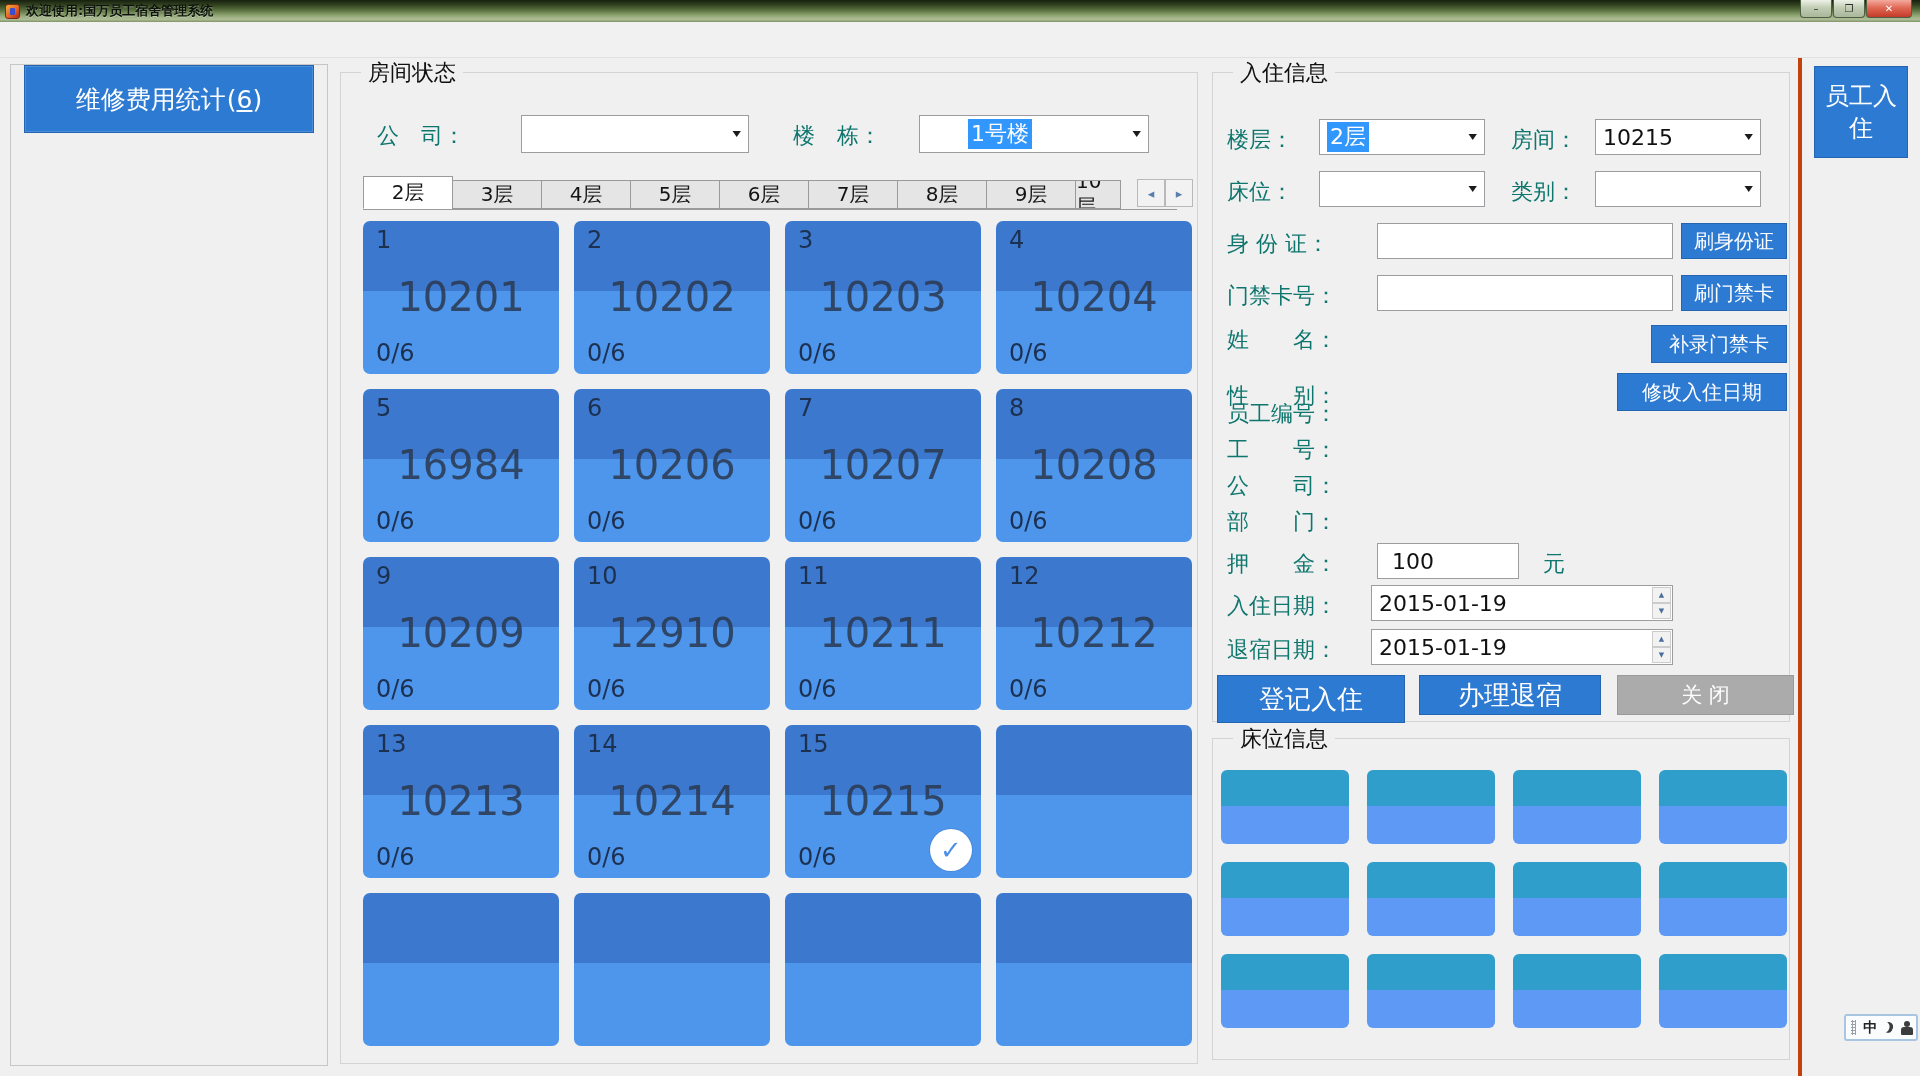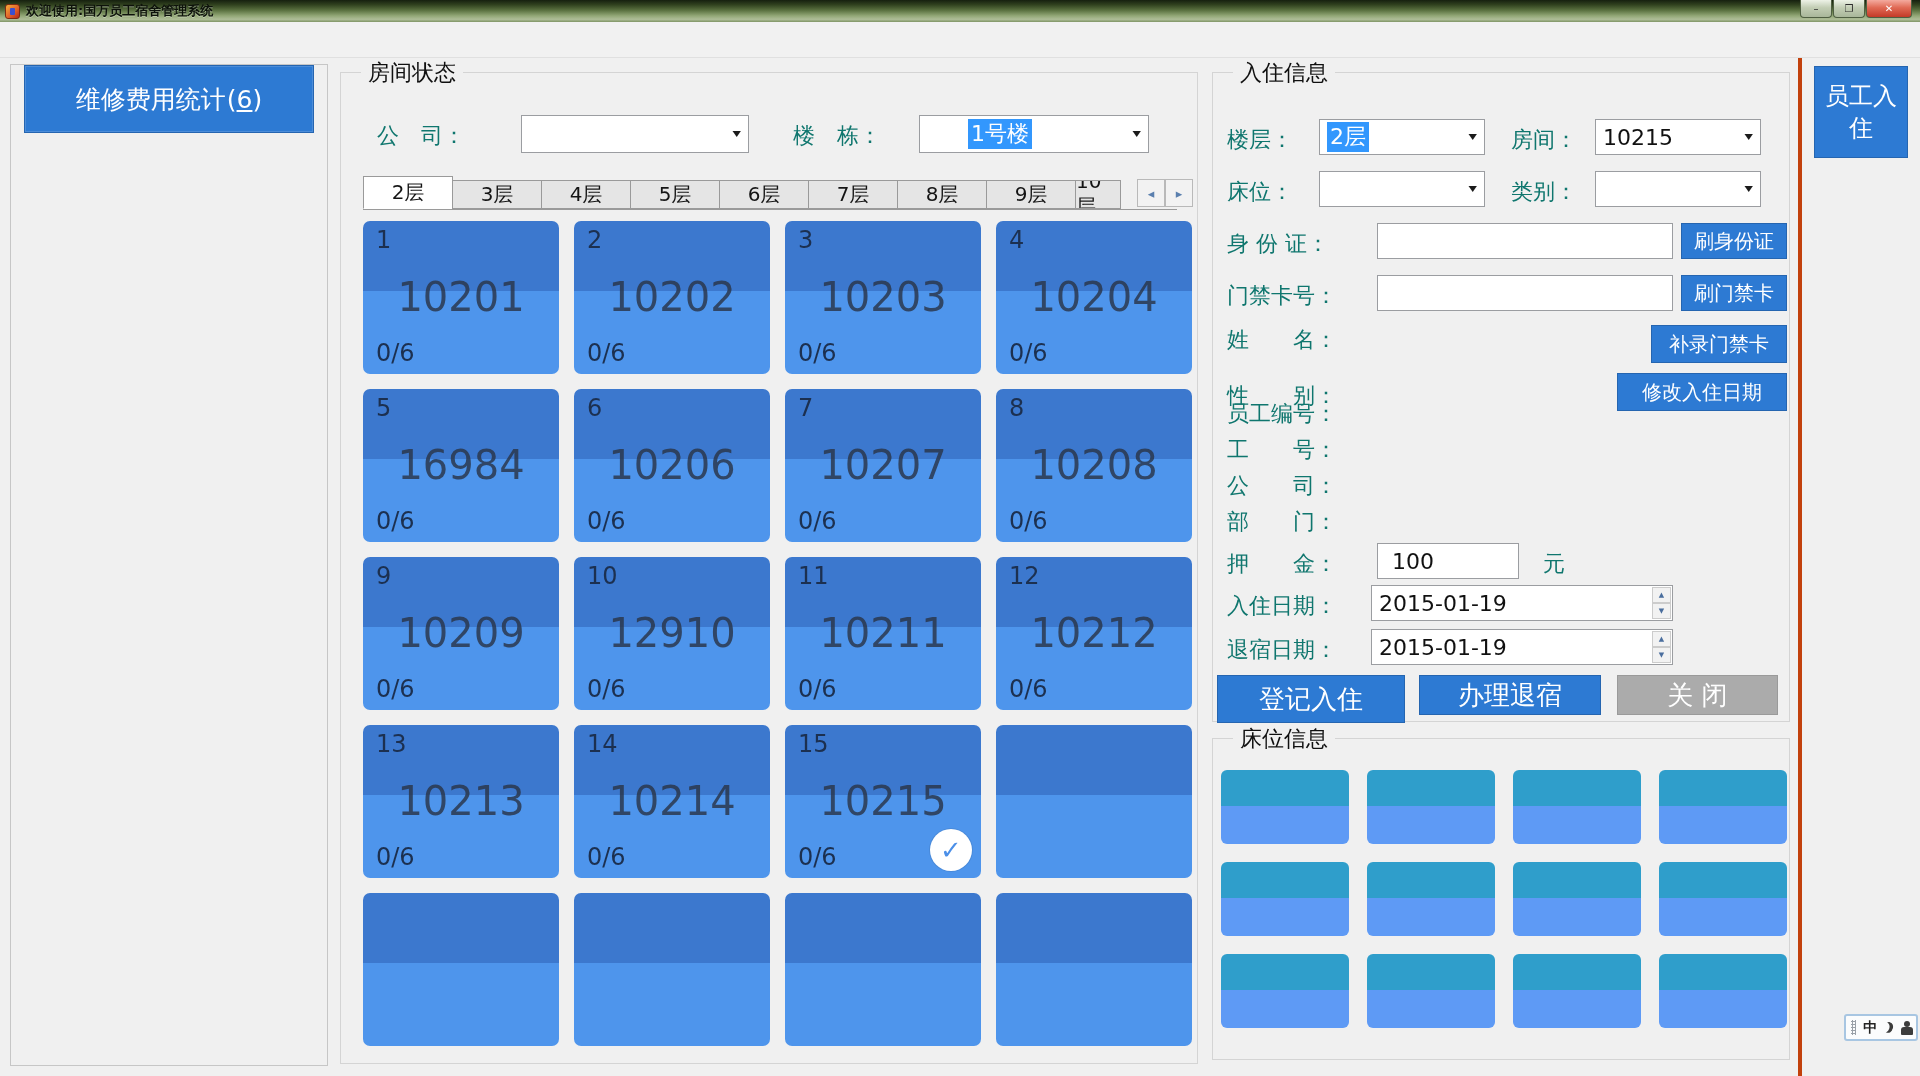--- a/index.html
+++ b/index.html
@@ -422,21 +422,21 @@
     <div class="datebox" style="left:158px; top:556px; width:302px;">
       <span>2015-01-19</span>
       <span class="spin">
         <span>▲</span>
         <span>▼</span>
       </span>
     </div>
 
     <button class="btn-blue" style="left:4px; top:602px; width:188px; height:48px; font-size:26px;">登记入住</button>
     <button class="btn-blue" style="left:206px; top:602px; width:182px; height:40px; font-size:26px;">办理退宿</button>
-    <button class="btn-gray" style="left:404px; top:602px; width:161px; height:40px; font-size:26px;">关 闭</button>
+    <button class="btn-gray" style="left:404px; top:602px; width:177px; height:40px; font-size:21px;">关 闭</button>
   </div>
 
   <div class="groupbox" id="bed-panel">
     <span class="legend">床位信息</span>
     <div class="bed-grid">
 
     <div class="bed"></div>
         <div class="bed"></div>
         <div class="bed"></div>
         <div class="bed"></div>

